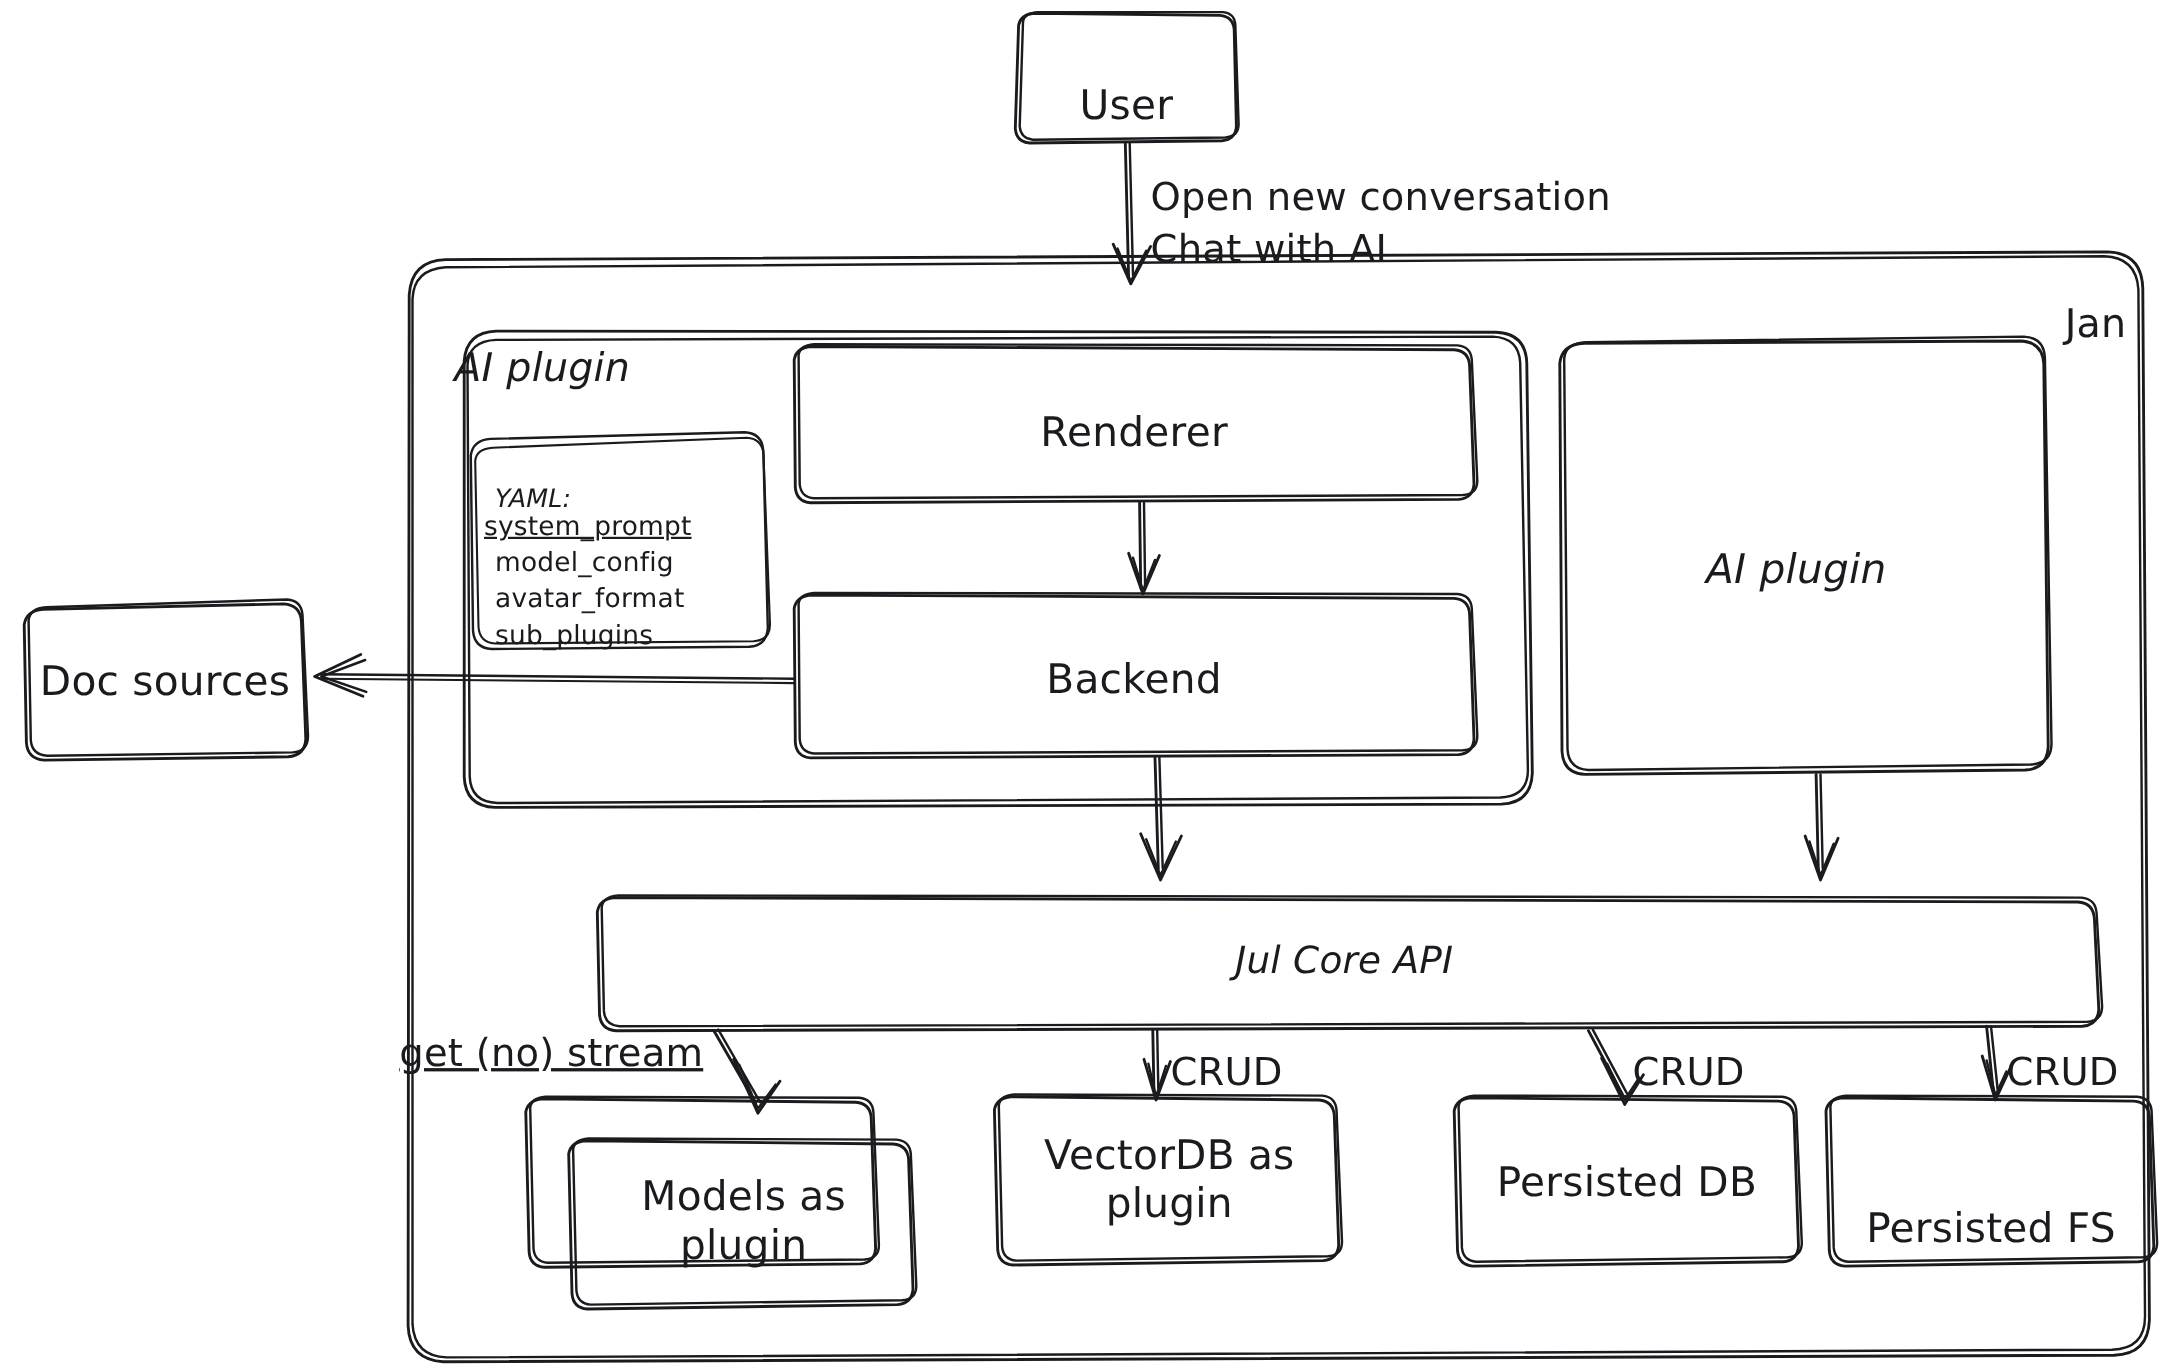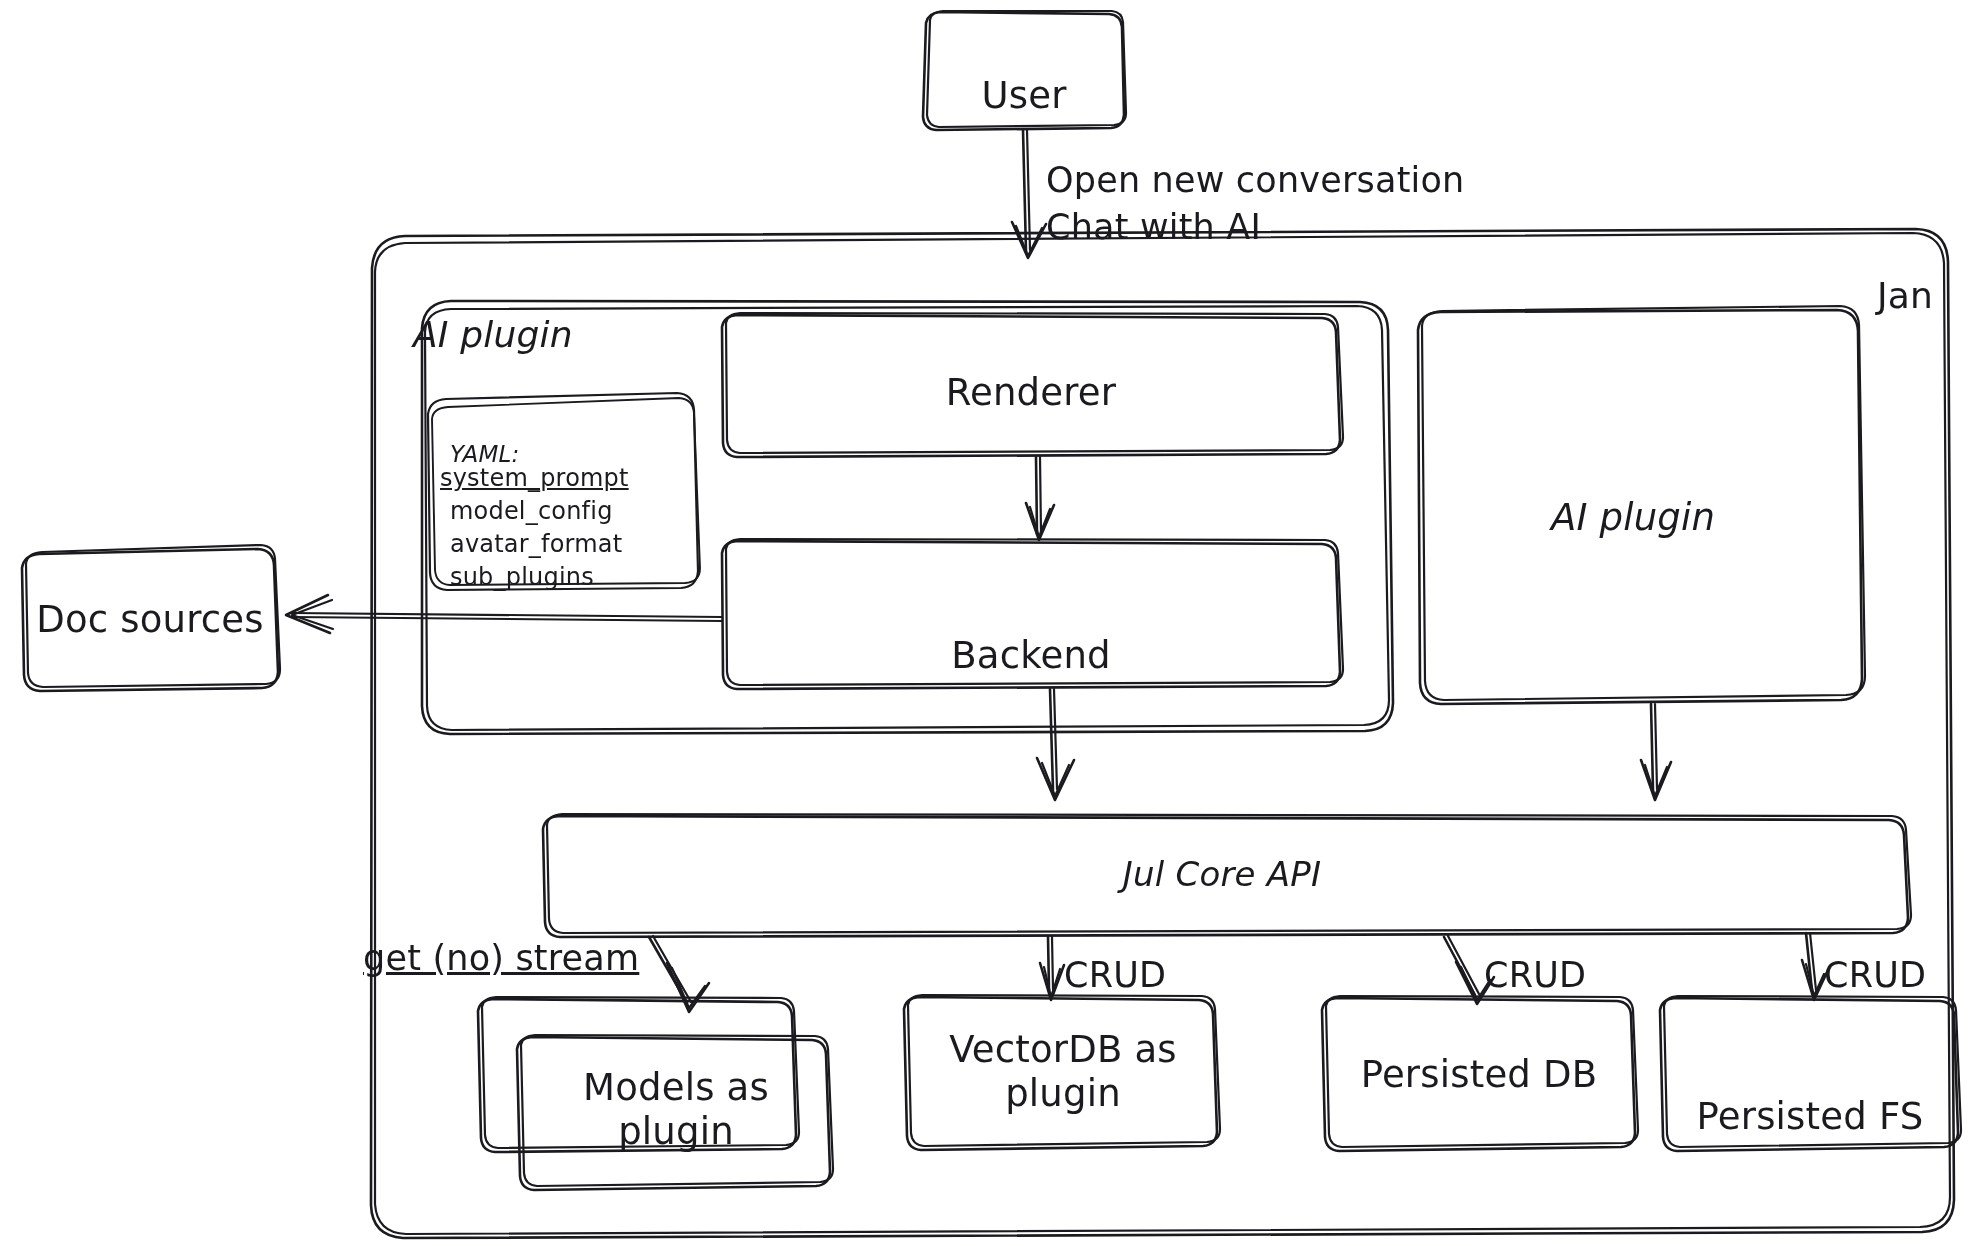--- a/index.html
+++ b/index.html
@@ -195,21 +195,21 @@
   </svg>
 
   <div class="lbl center sz-group" style="left:1905px; top:296px;">Jan</div>
 
   <div class="lbl left sz-group italicish" style="left:413px; top:314px;">AI plugin</div>
 
   <div class="lbl center sz-node" style="left:1024px; top:96px;">User</div>
 
   <div class="lbl center sz-node" style="left:1031px; top:393px;">Renderer</div>
 
-  <div class="lbl center sz-node" style="left:1031px; top:618px;margin-top:38px;">Backend</div>
+  <div class="lbl center sz-node" style="left:1031px; top:618px;">Backend</div>
 
   <div class="lbl center sz-node italicish" style="left:1633px; top:518px;">AI plugin</div>
 
   <div class="lbl center sz-node" style="left:150px; top:620px;">Doc sources</div>
 
   <div class="lbl center sz-core italicish" style="left:1222px; top:874px;">Jul Core API</div>
 
   <div class="lbl center sz-node" style="left:676px; top:1110px;">Models as
 plugin</div>
 

